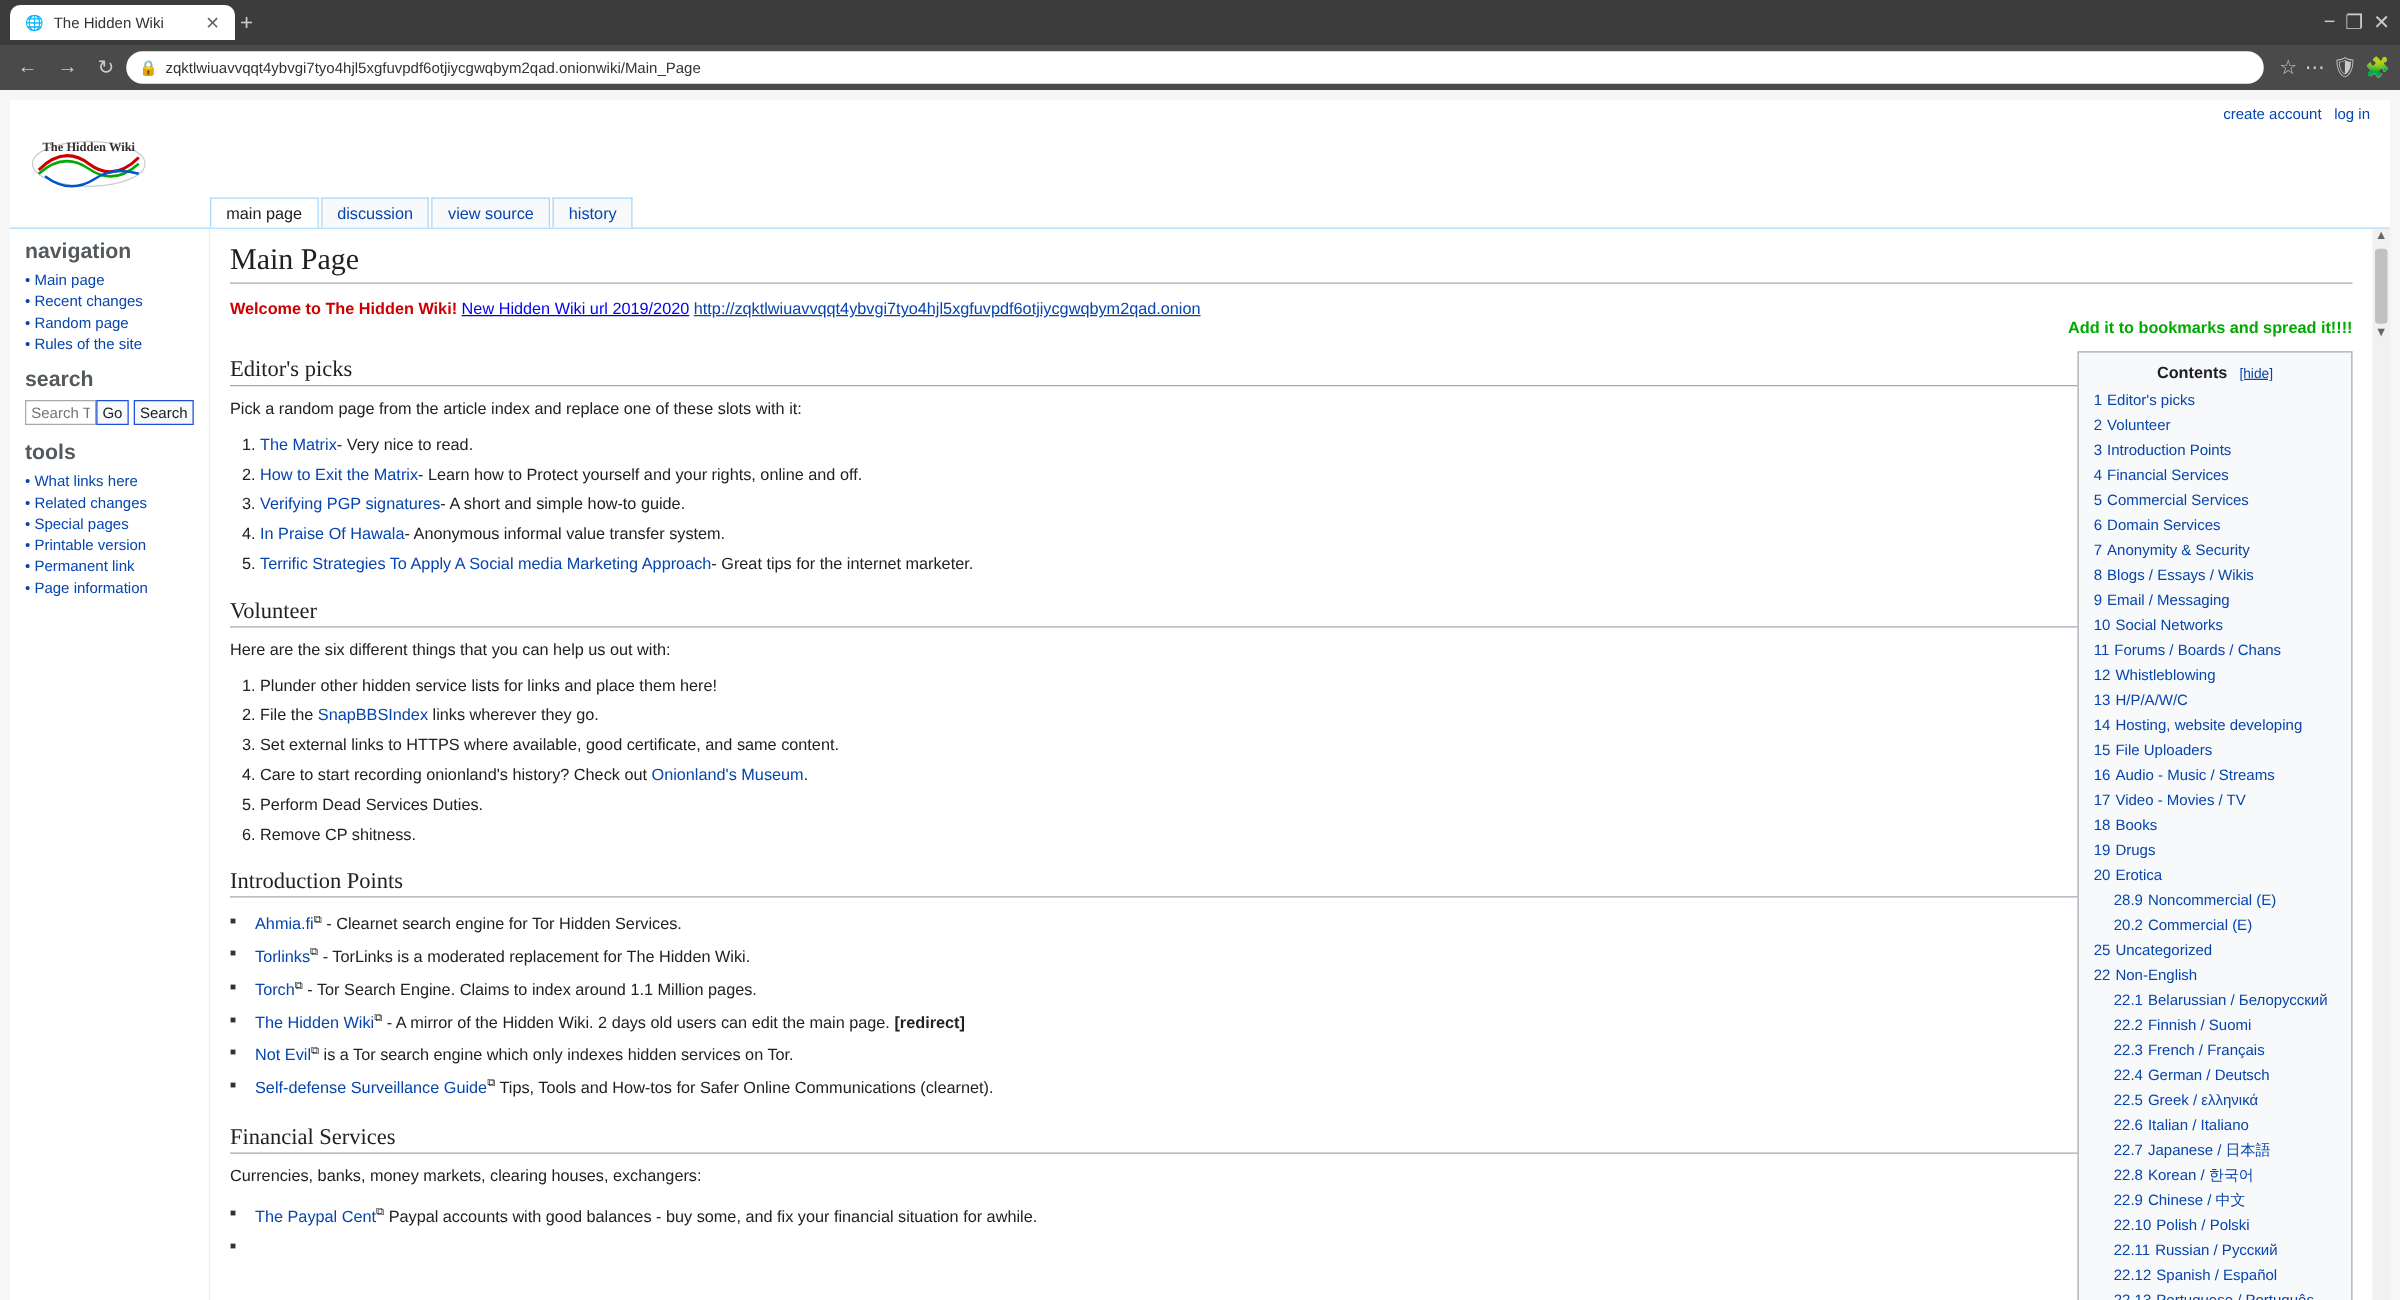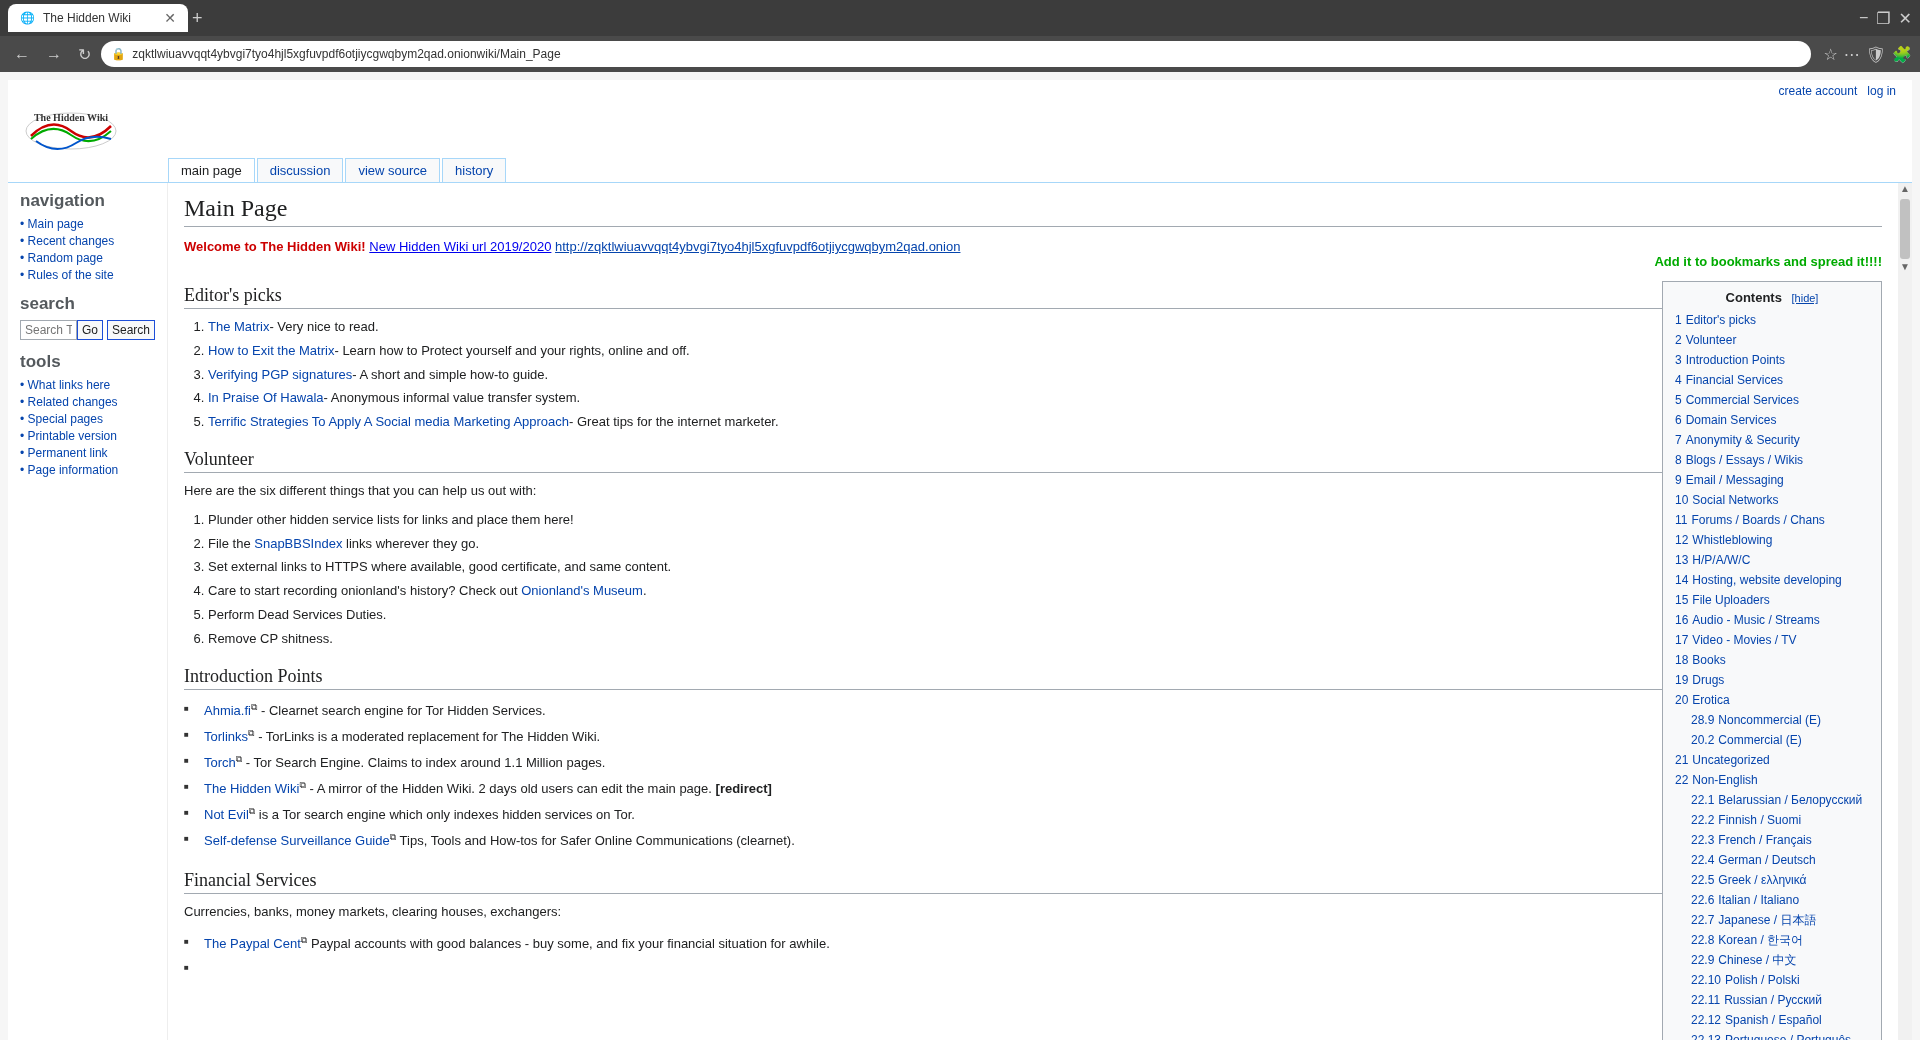--- a/index.html
+++ b/index.html
@@ -218,39 +218,40 @@
                 <div class="toc-item"><a href="#"><span class="toc-num">13</span>H/P/A/W/C</a></div>
                 <div class="toc-item"><a href="#"><span class="toc-num">14</span>Hosting, website developing</a></div>
                 <div class="toc-item"><a href="#"><span class="toc-num">15</span>File Uploaders</a></div>
                 <div class="toc-item"><a href="#"><span class="toc-num">16</span>Audio - Music / Streams</a></div>
                 <div class="toc-item"><a href="#"><span class="toc-num">17</span>Video - Movies / TV</a></div>
                 <div class="toc-item"><a href="#"><span class="toc-num">18</span>Books</a></div>
                 <div class="toc-item"><a href="#"><span class="toc-num">19</span>Drugs</a></div>
                 <div class="toc-item"><a href="#"><span class="toc-num">20</span>Erotica</a></div>
                 <div class="toc-item toc-sub"><a href="#"><span class="toc-num">28.9</span>Noncommercial (E)</a></div>
                 <div class="toc-item toc-sub"><a href="#"><span class="toc-num">20.2</span>Commercial (E)</a></div>
-                <div class="toc-item"><a href="#"><span class="toc-num">21</span>Uncategorized</a></div>
+                <div class="toc-item"><a href="#"><span class="toc-num">25</span>Uncategorized</a></div>
                 <div class="toc-item"><a href="#"><span class="toc-num">22</span>Non-English</a></div>
                 <div class="toc-item toc-sub"><a href="#"><span class="toc-num">22.1</span>Belarussian / Белорусский</a></div>
                 <div class="toc-item toc-sub"><a href="#"><span class="toc-num">22.2</span>Finnish / Suomi</a></div>
                 <div class="toc-item toc-sub"><a href="#"><span class="toc-num">22.3</span>French / Français</a></div>
                 <div class="toc-item toc-sub"><a href="#"><span class="toc-num">22.4</span>German / Deutsch</a></div>
                 <div class="toc-item toc-sub"><a href="#"><span class="toc-num">22.5</span>Greek / ελληνικά</a></div>
                 <div class="toc-item toc-sub"><a href="#"><span class="toc-num">22.6</span>Italian / Italiano</a></div>
                 <div class="toc-item toc-sub"><a href="#"><span class="toc-num">22.7</span>Japanese / 日本語</a></div>
                 <div class="toc-item toc-sub"><a href="#"><span class="toc-num">22.8</span>Korean / 한국어</a></div>
                 <div class="toc-item toc-sub"><a href="#"><span class="toc-num">22.9</span>Chinese / 中文</a></div>
                 <div class="toc-item toc-sub"><a href="#"><span class="toc-num">22.10</span>Polish / Polski</a></div>
                 <div class="toc-item toc-sub"><a href="#"><span class="toc-num">22.11</span>Russian / Русский</a></div>
                 <div class="toc-item toc-sub"><a href="#"><span class="toc-num">22.12</span>Spanish / Español</a></div>
                 <div class="toc-item toc-sub"><a href="#"><span class="toc-num">22.13</span>Portuguese / Português</a></div>
               </div>
           </div>
 
           <h2 class="section-heading">Editor's picks</h2>
+          <p class="content-text">Pick a random page from the article index and replace one of these slots with it:</p>
           <ol class="content-list">
             <li><a href="#">The Matrix</a><span>- Very nice to read.</span></li>
             <li><a href="#">How to Exit the Matrix</a><span>- Learn how to Protect yourself and your rights, online and off.</span></li>
             <li><a href="#">Verifying PGP signatures</a><span>- A short and simple how-to guide.</span></li>
             <li><a href="#">In Praise Of Hawala</a><span>- Anonymous informal value transfer system.</span></li>
             <li><a href="#">Terrific Strategies To Apply A Social media Marketing Approach</a><span>- Great tips for the internet marketer.</span></li>
           </ol>
 
           <h2 class="section-heading">Volunteer</h2>
           <p class="content-text">Here are the six different things that you can help us out with:</p>

